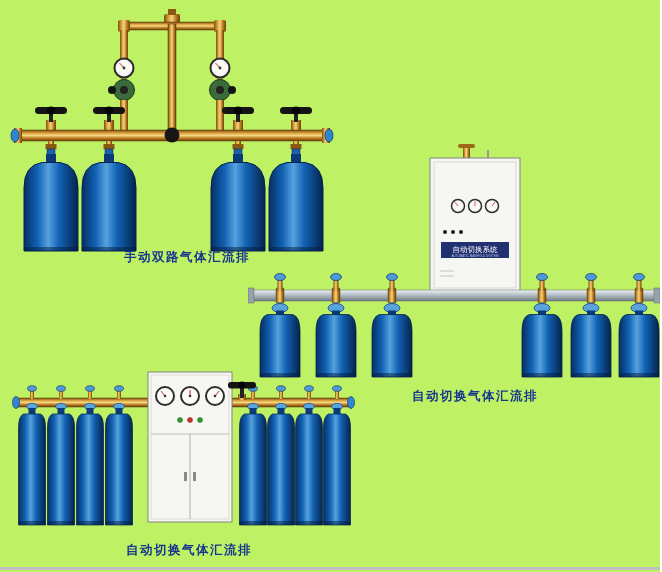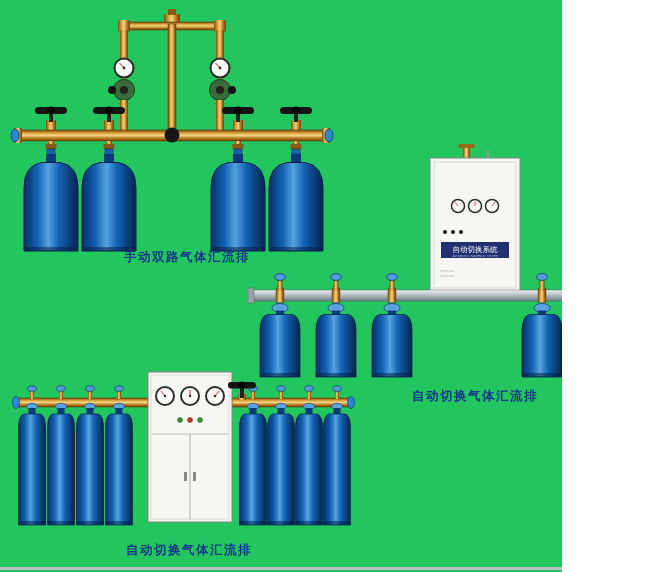--- a/index.html
+++ b/index.html
@@ -1,21 +1,21 @@
 <!DOCTYPE html>
 <html><head>
 <meta charset="utf-8">
 <style>
   html,body{margin:0;padding:0;background:#fff;}
   #page{
     position:relative;
-    width:562px;height:572px;
-    background:#22c55e;
+    width:660px;height:572px;
+    background:#bef264;
     overflow:hidden;
-    font-family:Liberation Mono, monospace;
+    font-family:Liberation Sans, sans-serif;
   }
   .figure{position:absolute;}
   .caption{
     position:absolute;
     width:190px;
     text-align:center;
     font-size:12.5px;
     font-weight:bold;
     color:#17368e;
     letter-spacing:1.5px;

